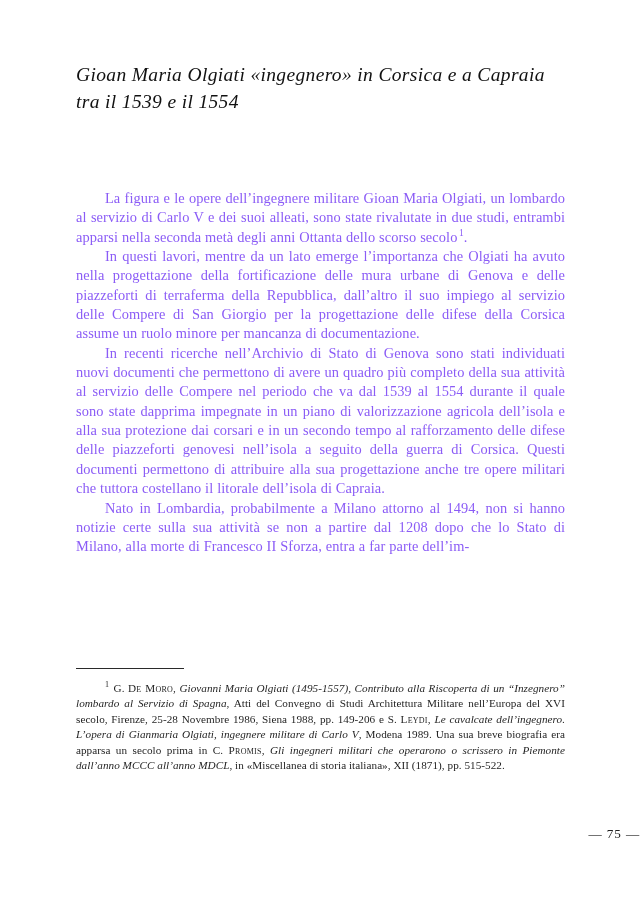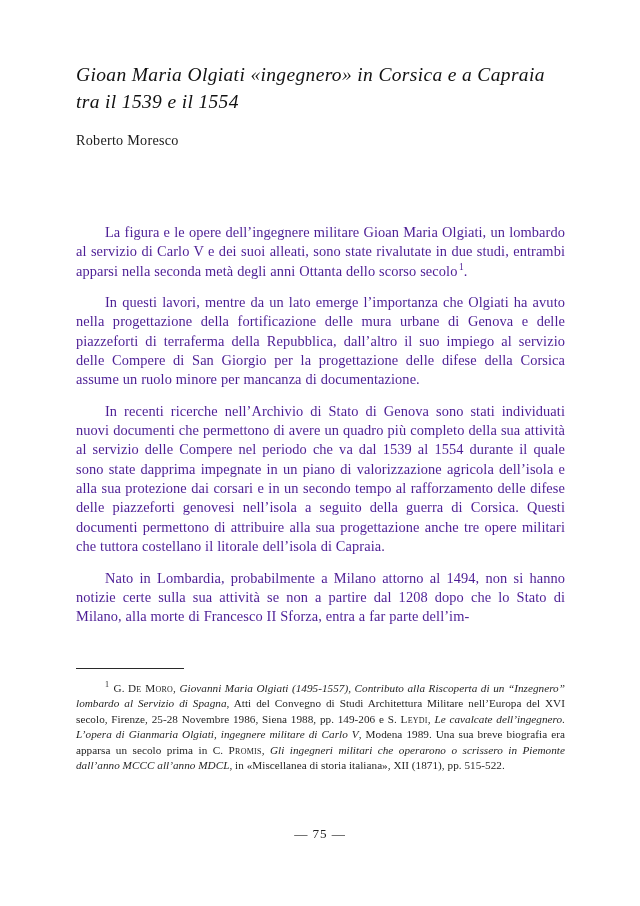--- a/index.html
+++ b/index.html
@@ -57,26 +57,26 @@
     margin-top: 74px;
   }
   .body-text p {
     margin: 0;
     font-size: 14.4px;
     line-height: 19.35px;
     text-align: justify;
     text-indent: 29px;
     letter-spacing: 0.08px;
     word-spacing: 0.2px;
-    color: #4c1d95;
+    color: #8b5cf6;
     -webkit-hyphens: none;
     hyphens: none;
   }
   .body-text p + p {
-    margin-top: 12px;
+    margin-top: 0;
   }
   sup.fn-ref {
     font-size: 9.5px;
     vertical-align: super;
     line-height: 0;
     padding-left: 1.5px;
   }
 
   
   .footnote-area {
@@ -114,36 +114,35 @@
   .it {
     font-style: italic;
   }
 
   
   .folio {
     position: absolute;
     left: 0;
     right: 0;
     top: 826px;
-    text-align: center;
+    text-align: right;
     font-size: 13.2px;
     letter-spacing: 0.9px;
     color: #1f1f1f;
   }
 </style>
 </head>
 <body>
 
 <div class="page">
 
   <div class="content">
 
     <div class="title-block">
       <h1 class="doc-title">Gioan Maria Olgiati «ingegnero» in Corsica e a Capraia tra il 1539 e il 1554</h1>
-      <div class="doc-author">Roberto Moresco</div>
     </div>
 
     <div class="body-text">
       <p><span>La figura e le opere dell’ingegnere militare Gioan Maria Olgiati, un lombardo al servizio di Carlo V e dei suoi alleati, sono state rivalutate in due studi, entrambi apparsi nella seconda metà degli anni Ottanta dello scorso secolo</span><sup class="fn-ref">1</sup><span>.</span></p>
       <p><span>In questi lavori, mentre da un lato emerge l’importanza che Olgiati ha avuto nella progettazione della fortificazione delle mura urbane di Genova e delle piazzeforti di terraferma della Repubblica, dall’altro il suo impiego al servizio delle Compere di San Giorgio per la progettazione delle difese della Corsica assume un ruolo minore per mancanza di documentazione.</span></p>
       <p><span>In recenti ricerche nell’Archivio di Stato di Genova sono stati individuati nuovi documenti che permettono di avere un quadro più completo della sua attività al servizio delle Compere nel periodo che va dal 1539 al 1554 durante il quale sono state dapprima impegnate in un piano di valorizzazione agricola dell’isola e alla sua protezione dai corsari e in un secondo tempo al rafforzamento delle difese delle piazzeforti genovesi nell’isola a seguito della guerra di Corsica. Questi documenti permettono di attribuire alla sua progettazione anche tre opere militari che tuttora costellano il litorale dell’isola di Capraia.</span></p>
       <p><span>Nato in Lombardia, probabilmente a Milano attorno al 1494, non si hanno notizie certe sulla sua attività se non a partire dal 1208 dopo che lo Stato di Milano, alla morte di Francesco II Sforza, entra a far parte dell’im-</span></p>
     </div>
 
   </div>

